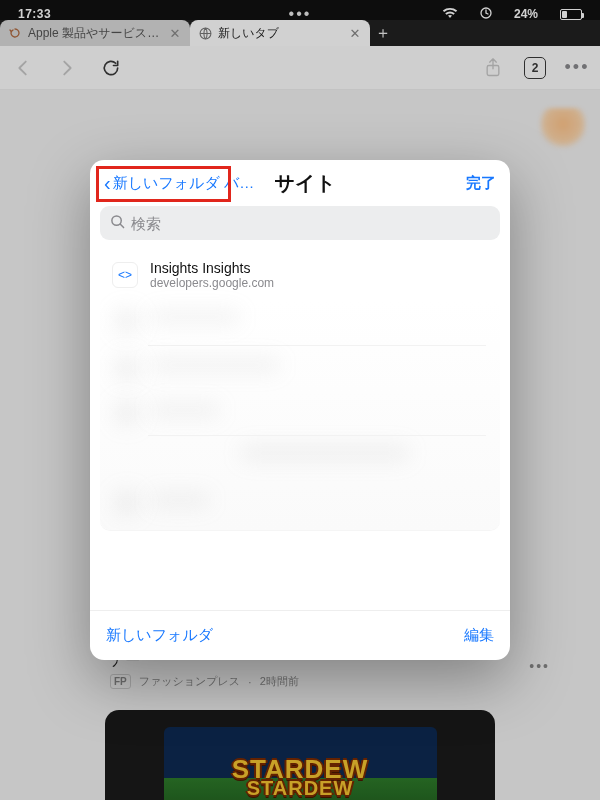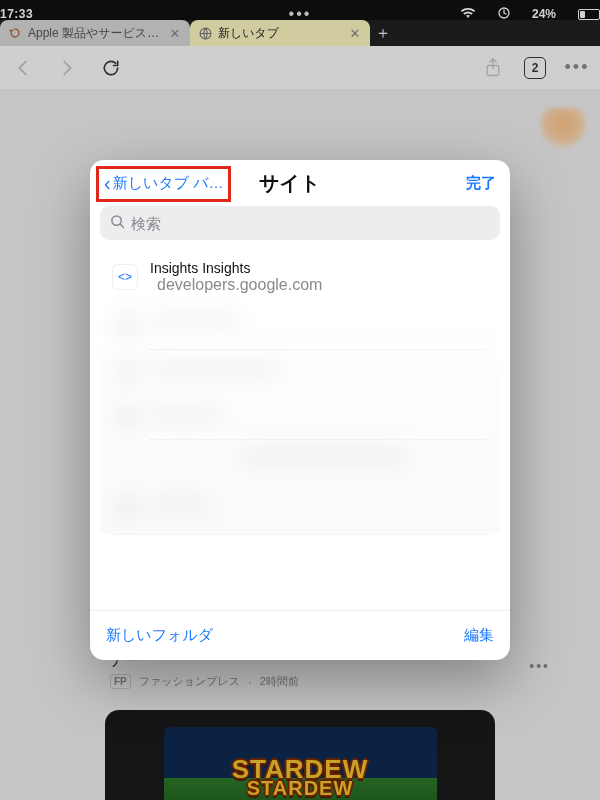--- a/index.html
+++ b/index.html
@@ -2,36 +2,36 @@
 <html><head>
 <meta charset="utf-8">
 <style>
   * { box-sizing: border-box; margin: 0; padding: 0; font-family: -apple-system, "Helvetica Neue", Arial, sans-serif; }
   html, body { width: 600px; height: 800px; overflow: hidden; }
   body { background: #111; position: relative; }
 
   
   .status-bar { position: absolute; top: 0; left: 0; right: 0; height: 28px;
     color: #fff; font-size: 12px; display: flex; align-items: center;
-    padding: 0 0; z-index: 5; }
+    padding: 0 18px; z-index: 5; }
   .status-left { flex: 1; font-weight: 600; letter-spacing: .5px; }
   .status-center { flex: 1; text-align: center; font-size: 16px; letter-spacing: 2px; opacity: .9; }
   .status-right { flex: 1; display: flex; justify-content: flex-end; align-items: center; gap: 22px; font-weight: 600; }
   .wifi-icon, .batt-icon { display:inline-block; }
   .batt-icon { width: 22px; height: 11px; border: 1px solid #fff; border-radius: 2px; position: relative; }
   .batt-icon::after { content: ""; position: absolute; right: -3px; top: 3px; width: 2px; height: 5px; background: #fff; border-radius: 0 1px 1px 0; }
   .batt-fill { position: absolute; left: 1px; top: 1px; bottom: 1px; width: 24%; background: #fff; border-radius: 1px; }
 
   
   .tabstrip { position: absolute; top: 20px; left: 0; right: 0; height: 26px;
     display: flex; align-items: stretch; z-index: 5; background:#222; }
   .tab { display: flex; align-items: center; gap: 6px; padding: 0 8px;
     font-size: 12px; color: #555; background: #d9d9d9; border-top-left-radius: 8px; border-top-right-radius: 8px;
     min-width: 180px; max-width: 190px; }
-  .tab.active { background: #fef9c3; color: #222; }
+  .tab.active { background: #ffffff; color: #222; }
   .tab .favicon { width: 14px; height: 14px; display:flex; align-items:center; justify-content:center; }
   .tab .title { flex:1; white-space: nowrap; overflow: hidden; text-overflow: ellipsis; }
   .tab .close { width: 14px; height: 14px; color:#888; display:flex;align-items:center;justify-content:center; font-size:13px; }
   .newtab { width: 26px; display:flex;align-items:center;justify-content:center;color:#eee;font-size:16px;}
 
   
   .browser-chrome { position:absolute; top:46px; left:0; right:0; height:44px;
     background:#fdfdfd; display:flex; align-items:center; padding:0 10px; gap:18px;
     border-bottom:1px solid #eee; z-index:5; }
   .chrome-btn { width:26px; height:26px; display:flex; align-items:center; justify-content:center; color:#3a3a3a; }
@@ -84,21 +84,21 @@
     font-size:15px; color:#0c4a6e; }
   .sheet-search input::placeholder{ color:#8a8a8e; }
 
   .sheet-body { flex:1; padding:0 10px; }
   .card { background:#fff; border-radius:10px; box-shadow:0 1px 0 rgba(0,0,0,.04);
     overflow:hidden; }
   .bm-row { display:flex; gap:12px; padding:10px 12px; align-items:center; min-height:50px; }
   .bm-icon { width:26px;height:26px;border:1px solid #eee;border-radius:6px;
     display:flex;align-items:center;justify-content:center;font-size:12px;color:#1878ff;background:#fff;}
   .bm-text .t { font-size:14px; color:#111; }
-  .bm-text .s { font-size:16px; color:#8a8a8e;margin-left:7px; }
+  .bm-text .s { font-size:12px; color:#8a8a8e; }
   .blur-stack { height:230px; background:linear-gradient(#fff,#fafafa); position:relative; }
   .blur-stack::before, .blur-stack::after { content:""; position:absolute; left:48px; right:14px;
     height:1px; background:#f2f2f2; }
   .blur-stack::before{ top:45px; } .blur-stack::after{ top:135px; }
   .blur-blobs { position:absolute; inset:0; }
   .bb { position:absolute; background:rgba(160,160,160,.14); filter:blur(10px); border-radius:10px; }
 
   .sheet-footer { height:50px; border-top:1px solid #eee; display:flex;
     align-items:center; justify-content:space-between; padding:0 16px;
     font-size:15px; color:#1878ff; }
@@ -201,21 +201,21 @@
     </div>
   </div>
 </div>
 
 <div class="scrim"></div>
 
 <div class="sheet">
   <div class="sheet-header">
     <div class="sh-back">
       <span class="chev">‹</span>
-      <span>新しいタブ バ…</span>
+      <span>新しいフォルダ バ…</span>
     </div>
     <div class="sh-title">サイト</div>
     <div class="sh-done">完了</div>
   </div>
 
   <div class="sheet-search">
     <span>
       <svg width="15" height="15" viewBox="0 0 16 16">
           <circle cx="7" cy="7" r="5" fill="none" stroke="#8a8a8e" stroke-width="1.6"></circle>
           <path d="M11 11l3.5 3.5" stroke="#8a8a8e" stroke-width="1.6" stroke-linecap="round"></path>

